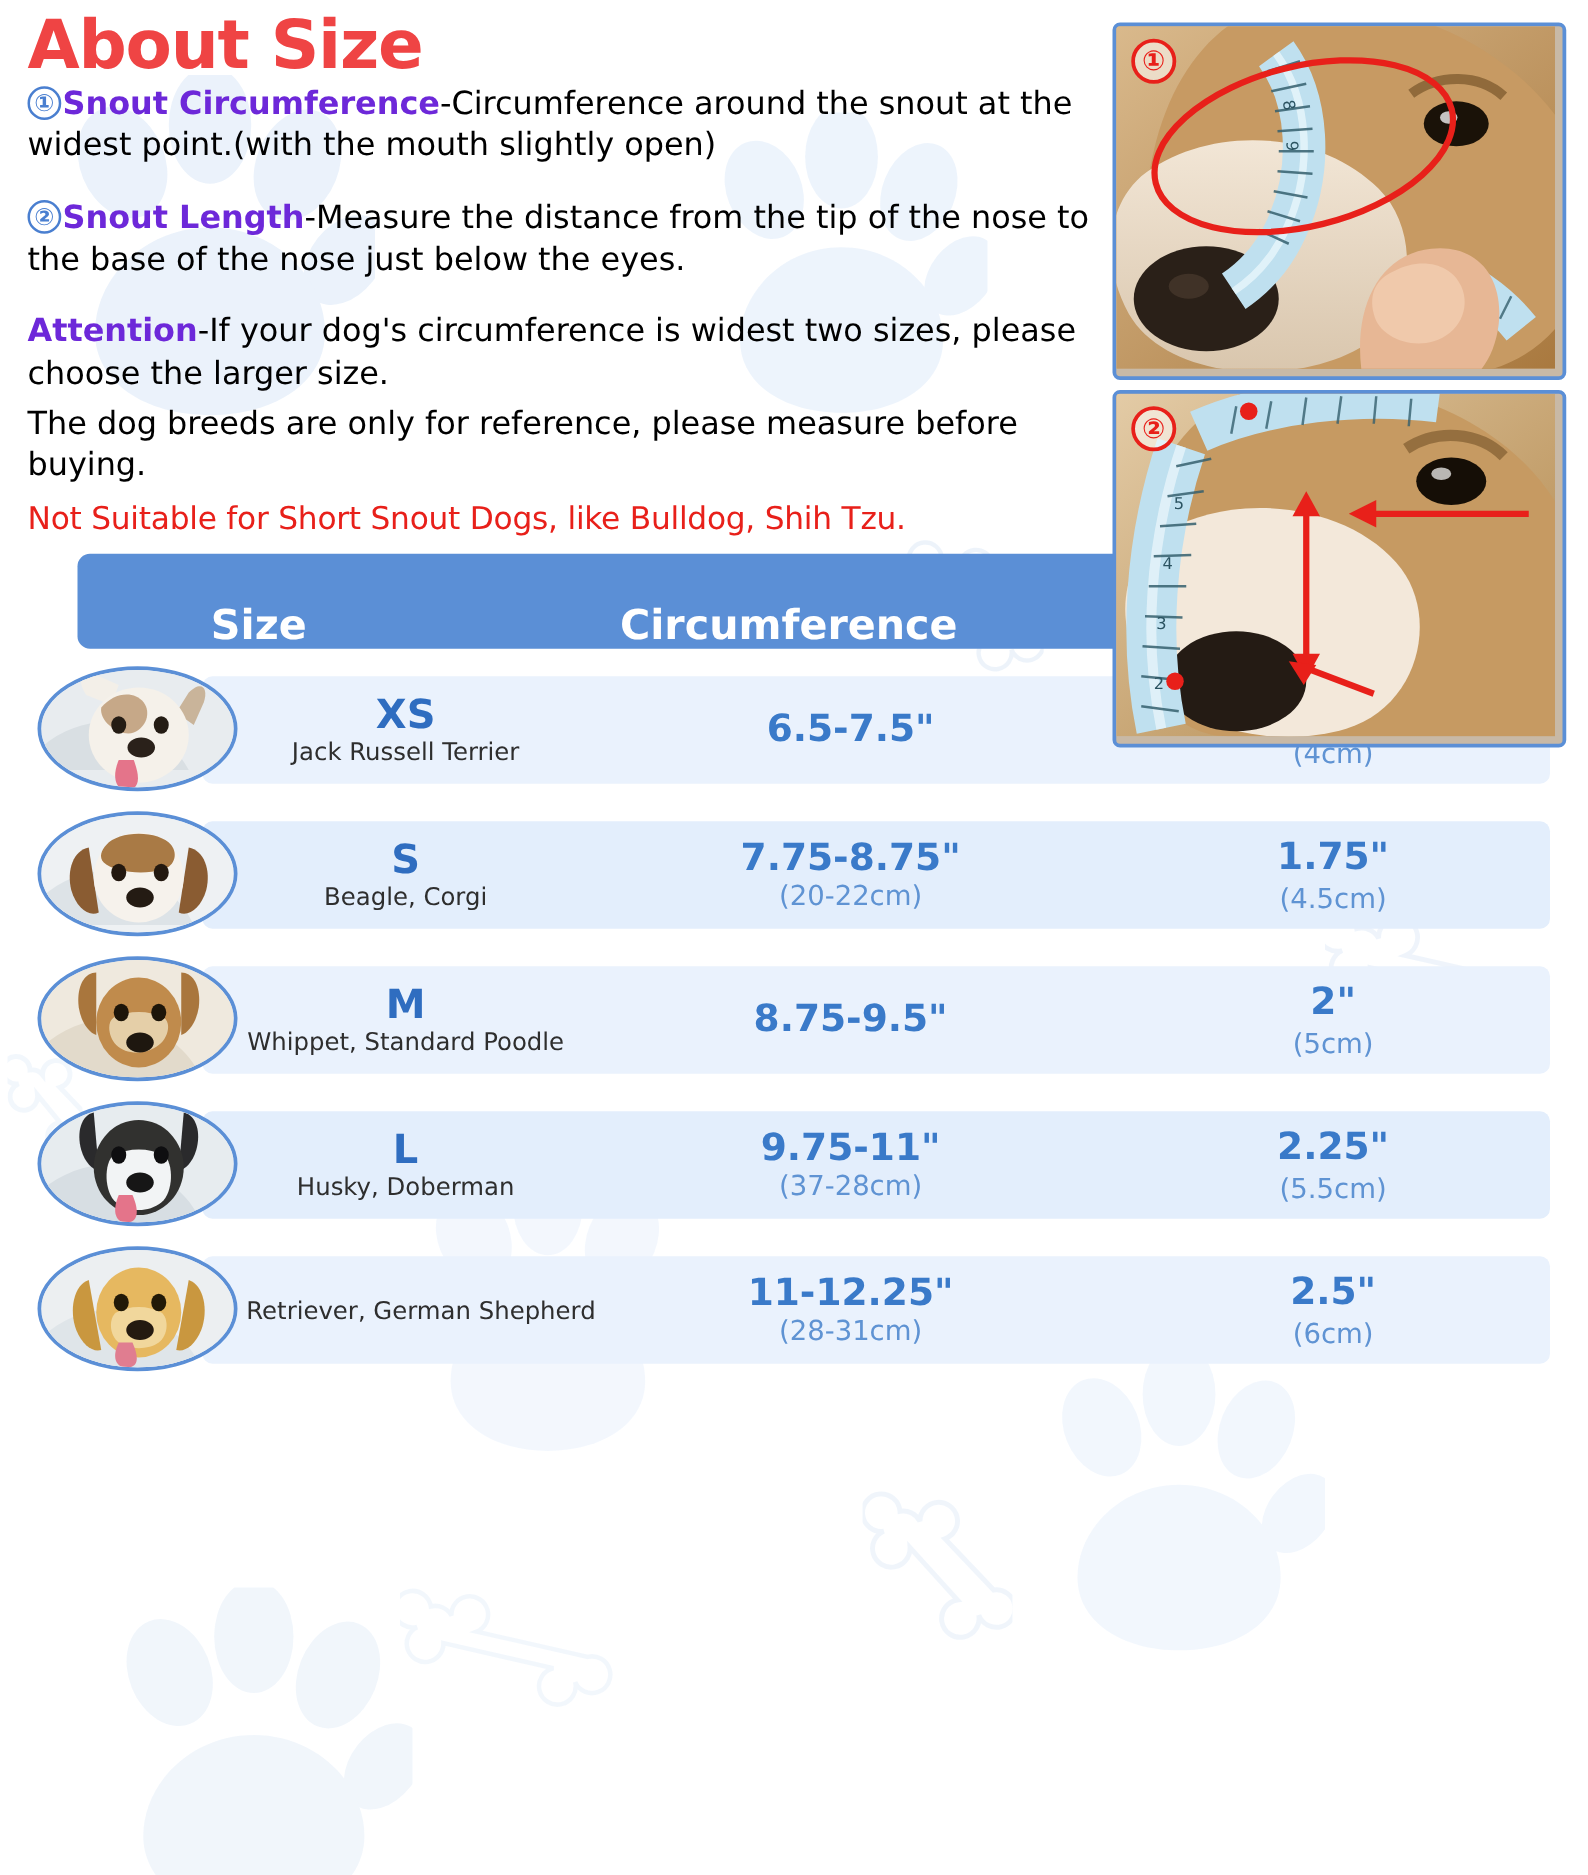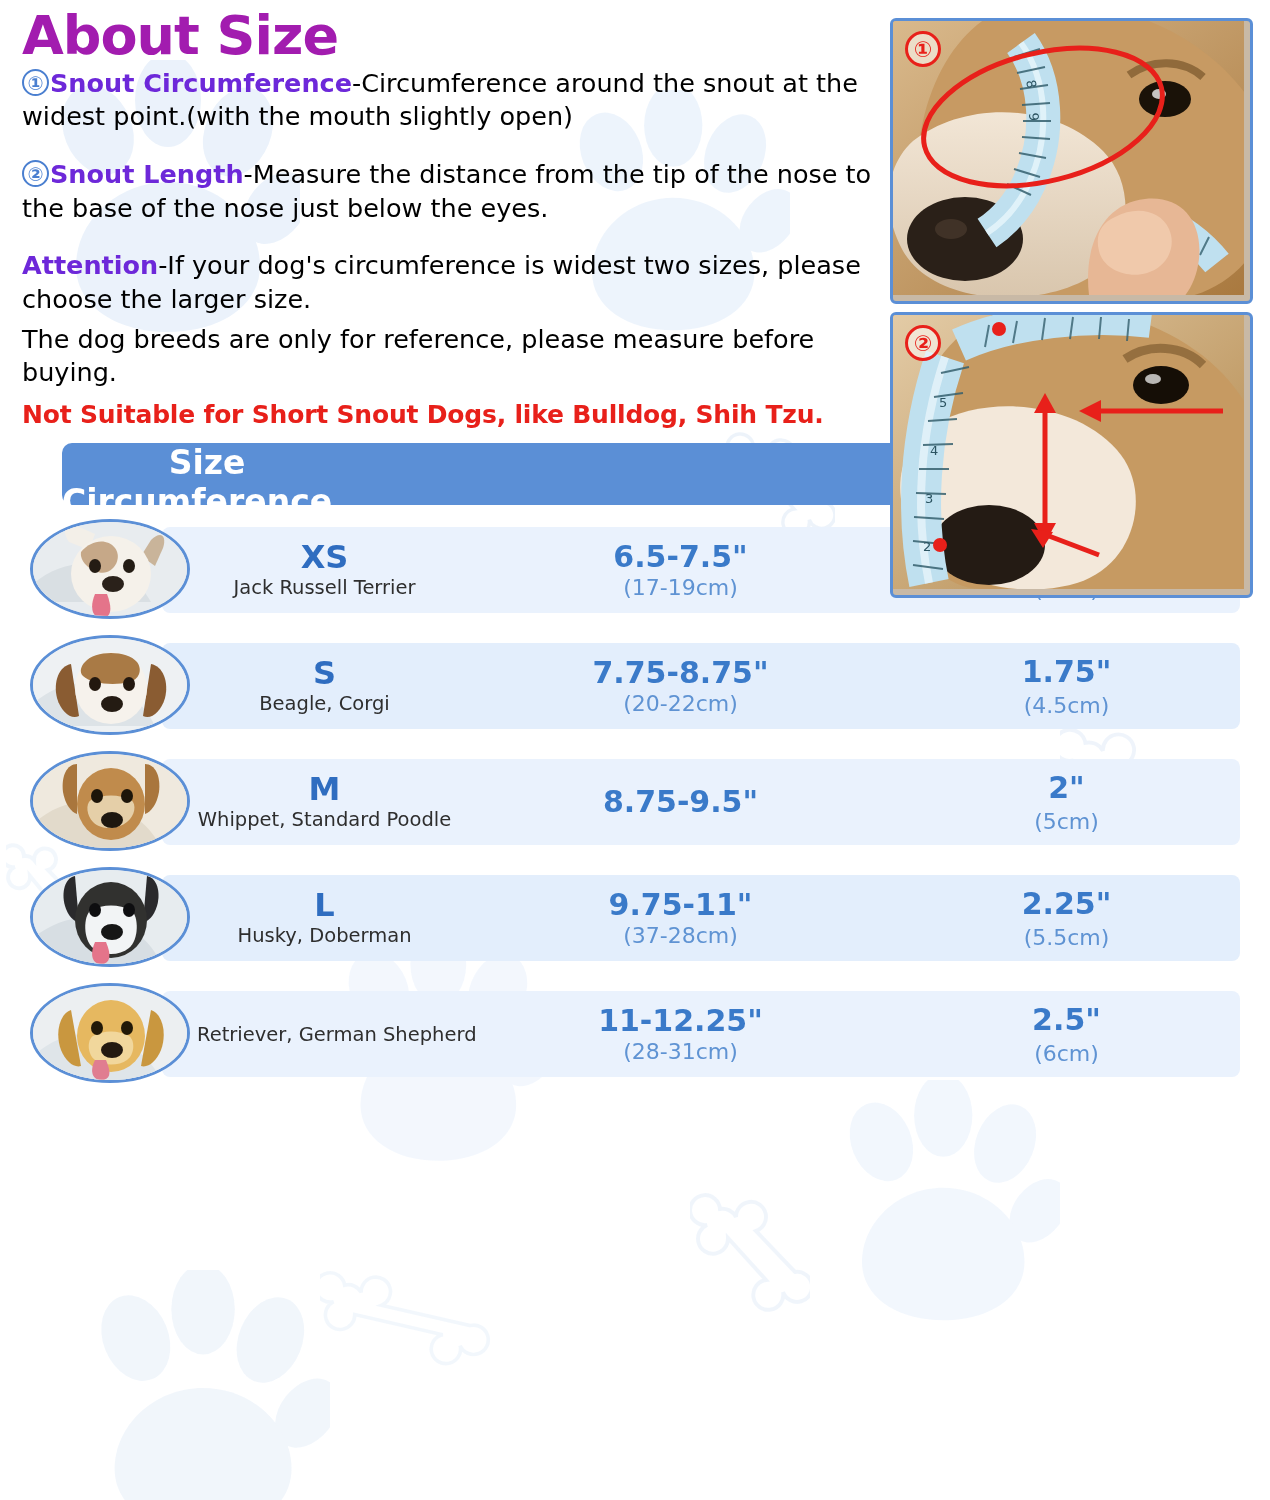--- a/index.html
+++ b/index.html
@@ -34,21 +34,21 @@
   
   .top {
     position: relative;
     z-index: 2;
     padding: 8px 0 0 22px;
     width: 870px;
   }
   .title {
     font-size: 54px;
     font-weight: bold;
-    color: #a21caf;
+    color: #ef4444;
     letter-spacing: -1px;
     line-height: 1.05;
     margin: 0 0 2px 0;
   }
   .para {
     font-size: 25.5px;
     color: #000;
     line-height: 1.32;
     margin: 0 0 6px 0;
   }
@@ -70,21 +70,21 @@
     font-weight: bold;
     line-height: 25px;
     text-align: center;
     vertical-align: 2px;
     margin-right: 1px;
     box-sizing: border-box;
   }
   .warn {
     color: #e8201a;
     font-size: 25px;
-    font-weight: bold;
+    font-weight: normal;
     margin: 10px 12px 0 0;
     letter-spacing: -.2px;
   }
 
   
   .photo {
     position: absolute;
     border: 3px solid #5b8fd6;
     border-radius: 6px;
     overflow: hidden;
@@ -126,29 +126,28 @@
 
   
   .table {
     position: relative;
     z-index: 2;
     margin: 14px 0 0 0;
     padding: 0 30px 0 22px;
   }
   .thead {
     display: flex;
-    align-items: flex-start;
+    align-items: flex-end;
     background: #5b8fd6;
     border-radius: 10px;
-    height: 62px;
+    height: 76px;
     margin-left: 40px;
     color: #fff;
     font-weight: bold;
     font-size: 33px;
-    flex-direction: column;
   }
   .th-size {
     width: 290px;
     text-align: center;
   }
   .th-circ {
     flex: 1;
     text-align: center;
   }
   .th-len {
@@ -470,21 +469,20 @@
         <path d="M74 72c6 16 4 24-6 24-8 0-12-10-6-24z" fill="#e4748a"></path>
       </svg>
     </div>
     <div class="cells">
       <div class="c-size">
         <div class="code">XS</div>
         <div class="breed">Jack Russell Terrier</div>
       </div>
       <div class="c-circ">
         <div class="main">6.5-7.5"</div>
-        <div class="sub">(17-19cm)</div>
       </div>
       <div class="c-len">
         <div class="main">1.5"</div>
         <div class="sub">(4cm)</div>
       </div>
     </div>
   </div>
 
   <div class="row alt">
     <div class="band"></div>

